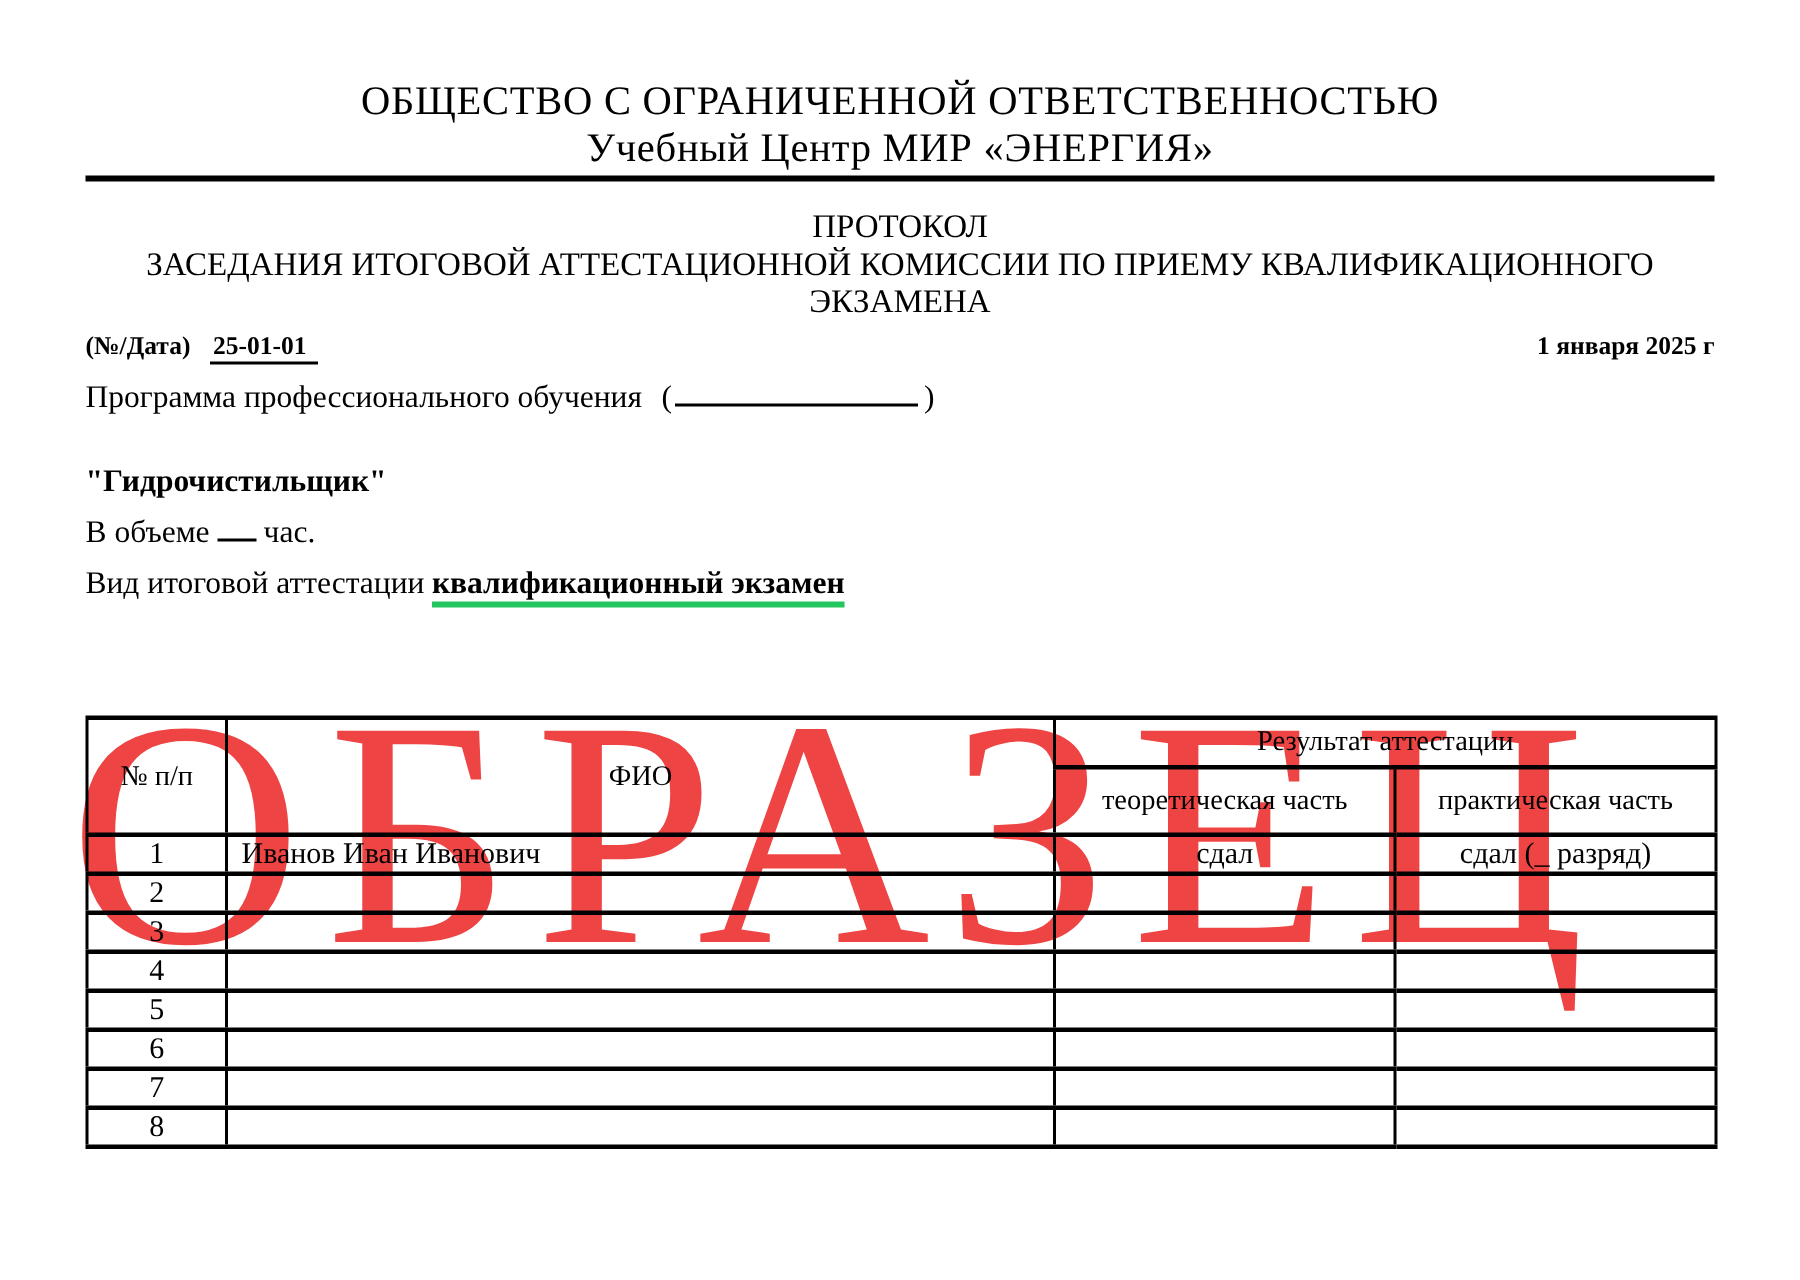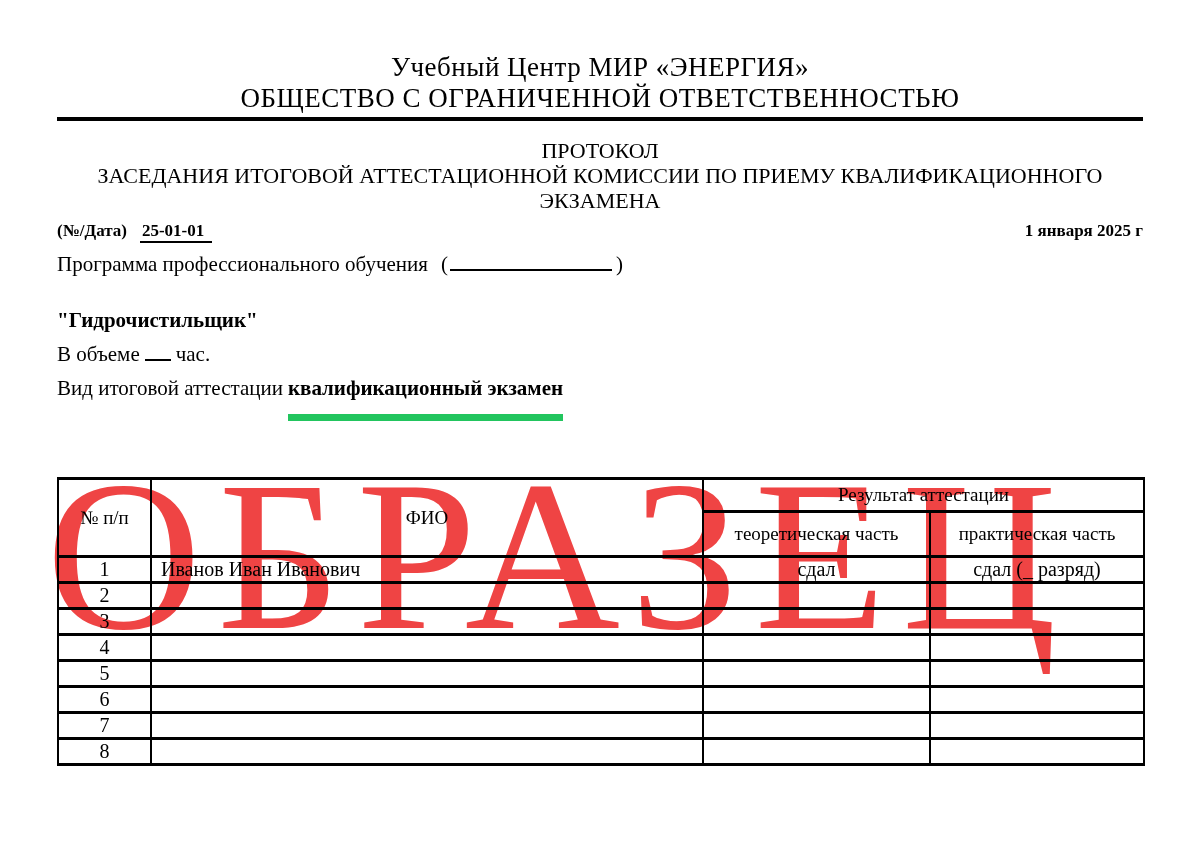--- a/index.html
+++ b/index.html
@@ -69,22 +69,22 @@
     border-bottom: 2px solid #000;
     vertical-align: baseline;
     margin: 0 5px;
   }
   .qual-line { margin-top: 31px; font-weight: bold; }
   .group-line { margin-top: 34px; }
   .volume-line { margin-top: 9px; }
   .att-line { margin-top: 9px; }
   .att-value {
     font-weight: bold;
-    border-bottom: 7px solid #22c55e;
-    padding-bottom: 14px;
+    border-bottom: 4px solid #22c55e;
+    padding-bottom: 1px;
     margin-left: 5px;
   }
   .watermark {
     position: absolute;
     left: 46px;
     top: 448px;
     width: 1150px;
     font-family: "Liberation Serif", "DejaVu Serif", serif;
     font-size: 215px;
     line-height: 1;
@@ -122,22 +122,22 @@
 </style>
 </head>
 <body>
 
 <div class="page">
 
   <div class="watermark">ОБРАЗЕЦ</div>
 
   <div class="content">
 
+    <div class="org-line">ОБЩЕСТВО С ОГРАНИЧЕННОЙ ОТВЕТСТВЕННОСТЬЮ</div>
     <div class="org-line">Учебный Центр МИР «ЭНЕРГИЯ»</div>
-    <div class="org-line">ОБЩЕСТВО С ОГРАНИЧЕННОЙ ОТВЕТСТВЕННОСТЬЮ</div>
 
     <div class="rule"></div>
 
     <div class="title-block">
       <div class="title-line">ПРОТОКОЛ</div>
       <div class="title-line">ЗАСЕДАНИЯ ИТОГОВОЙ АТТЕСТАЦИОННОЙ КОМИССИИ ПО ПРИЕМУ КВАЛИФИКАЦИОННОГО</div>
       <div class="title-line">ЭКЗАМЕНА</div>
     </div>
 
     <div class="meta-row">

